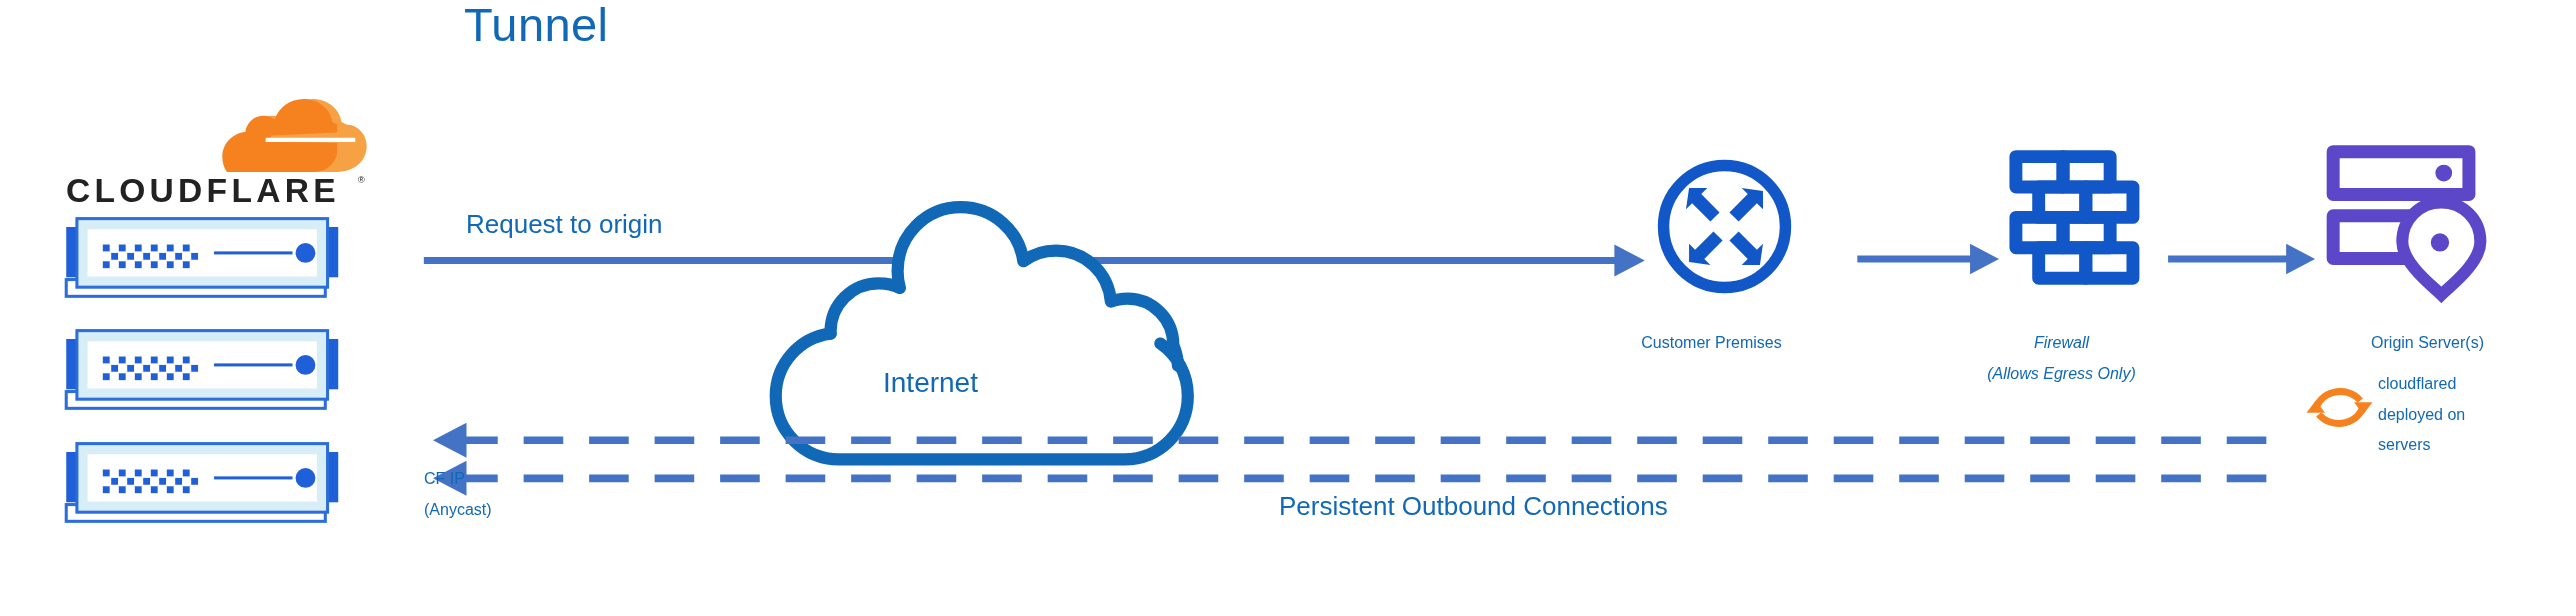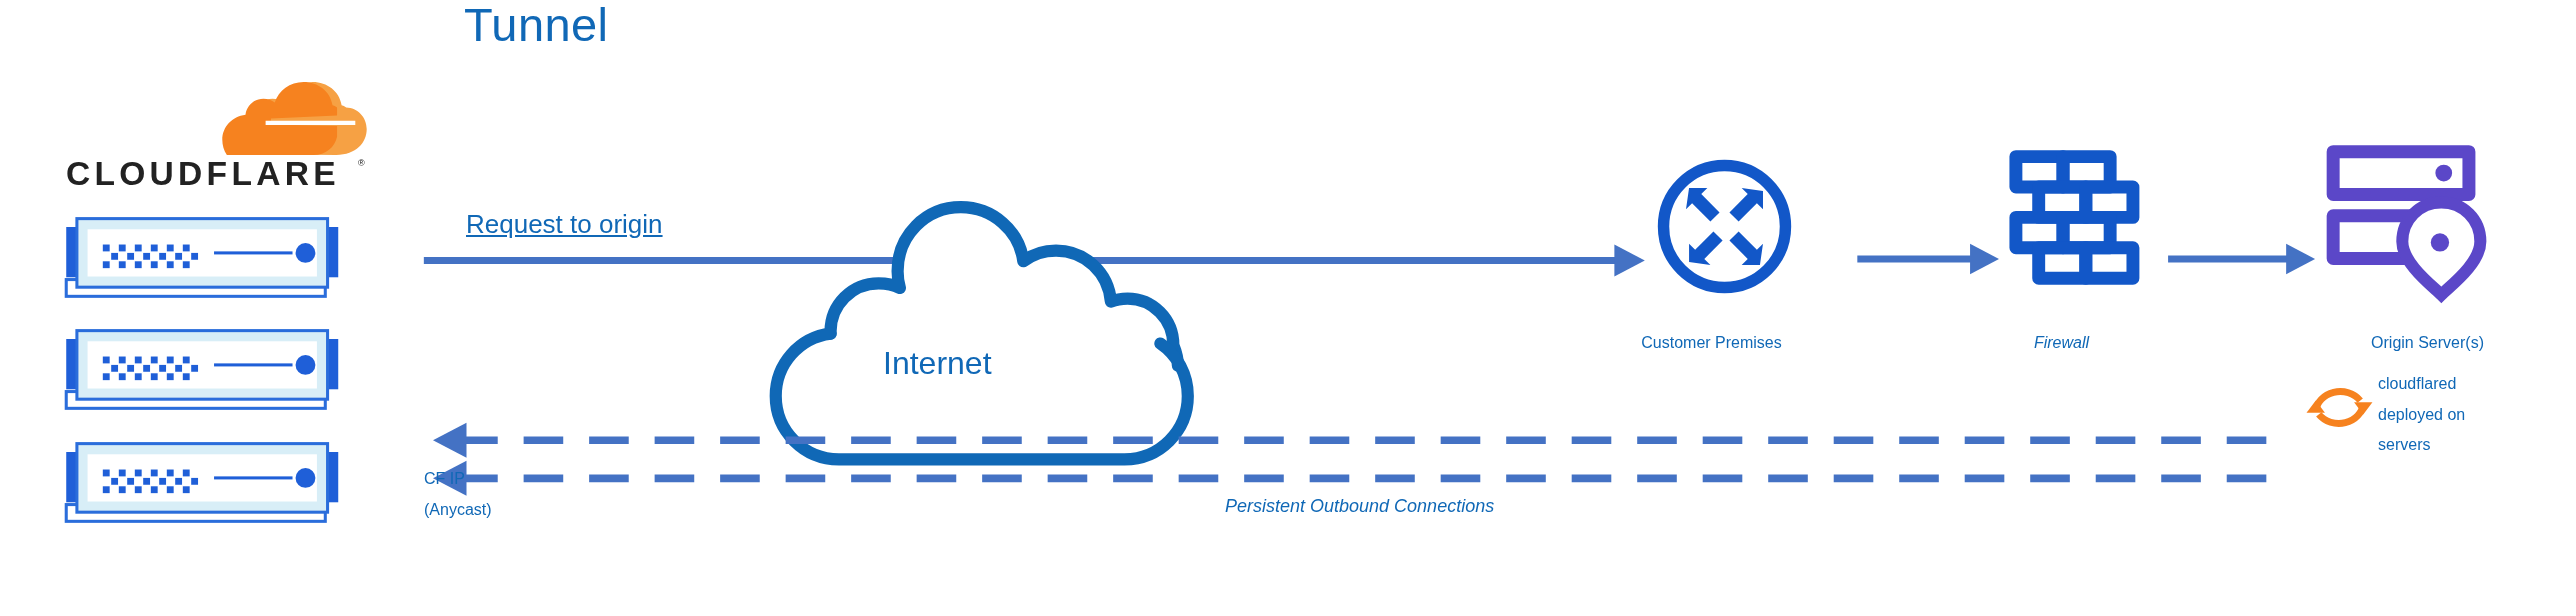--- a/index.html
+++ b/index.html
@@ -20,43 +20,43 @@
   
   #title{
     left:421px; top:-3px;
     font-size:47px;
     color:#1068b6;
     letter-spacing:0.4px;
     white-space:nowrap;
   }
 
   
-  #cf-logo{left:23px; top:82px; width:305px; height:110px;}
+  #cf-logo{left:23px; top:99px; width:305px; height:110px;}
   #cf-mark{position:absolute; left:156px; top:0px; width:145px; height:76px;}
   #cf-wordmark{
     position:absolute; left:0px; top:72px;
     width:305px; height:37px;
   }
 
   
   .rack{width:320px; height:84px;}
   .rack svg{display:block;}
 
   
   .lbl{
     color:#1068b6;
     font-size:16px;
     line-height:30.5px;
     white-space:pre;
   }
   .lbl.center{text-align:center;}
 
-  #lbl-request{left:423px; top:209px; font-size:26px;text-decoration:underline;}
-  #lbl-internet{left:840px; top:348px; font-size:32px;}
-  #lbl-persistent{left:1182px; top:491px; font-size:18px;font-style:italic;}
+  #lbl-request{left:423px; top:209px; font-size:26px;}
+  #lbl-internet{left:840px; top:368px; font-size:28px;}
+  #lbl-persistent{left:1236px; top:491px; font-size:26px;}
   #lbl-cfip{left:381px; top:464px; font-size:26px; line-height:33px;}
 
   #lbl-cpe{left:1501px; top:328px; width:335px; font-size:26px; line-height:32px;}
   #lbl-firewall{left:1851px; top:328px; width:335px; font-size:26px; line-height:32px;font-style:italic;}
   #lbl-origin{left:2232px; top:328px; width:305px; font-size:26px; line-height:32px;}
 
   #lbl-cloudflared{
     left:2335px; top:369px; width:190px;
     font-size:25px; line-height:30.5px;
   }
@@ -343,20 +343,21 @@
     <div class="lbl">CF IP</div>
     <div class="lbl">(Anycast)</div>
   </div>
 
   <div class="abs" id="lbl-cpe">
     <div class="lbl center">Customer Premises</div>
   </div>
 
   <div class="abs" id="lbl-firewall">
     <div class="lbl center">Firewall</div>
+    <div class="lbl center">(Allows Egress Only)</div>
   </div>
 
   <div class="abs" id="lbl-origin">
     <div class="lbl center">Origin Server(s)</div>
   </div>
 
   <div class="abs" id="lbl-cloudflared">
     <div class="lbl">cloudflared</div>
     <div class="lbl">deployed on</div>
     <div class="lbl">servers</div>

